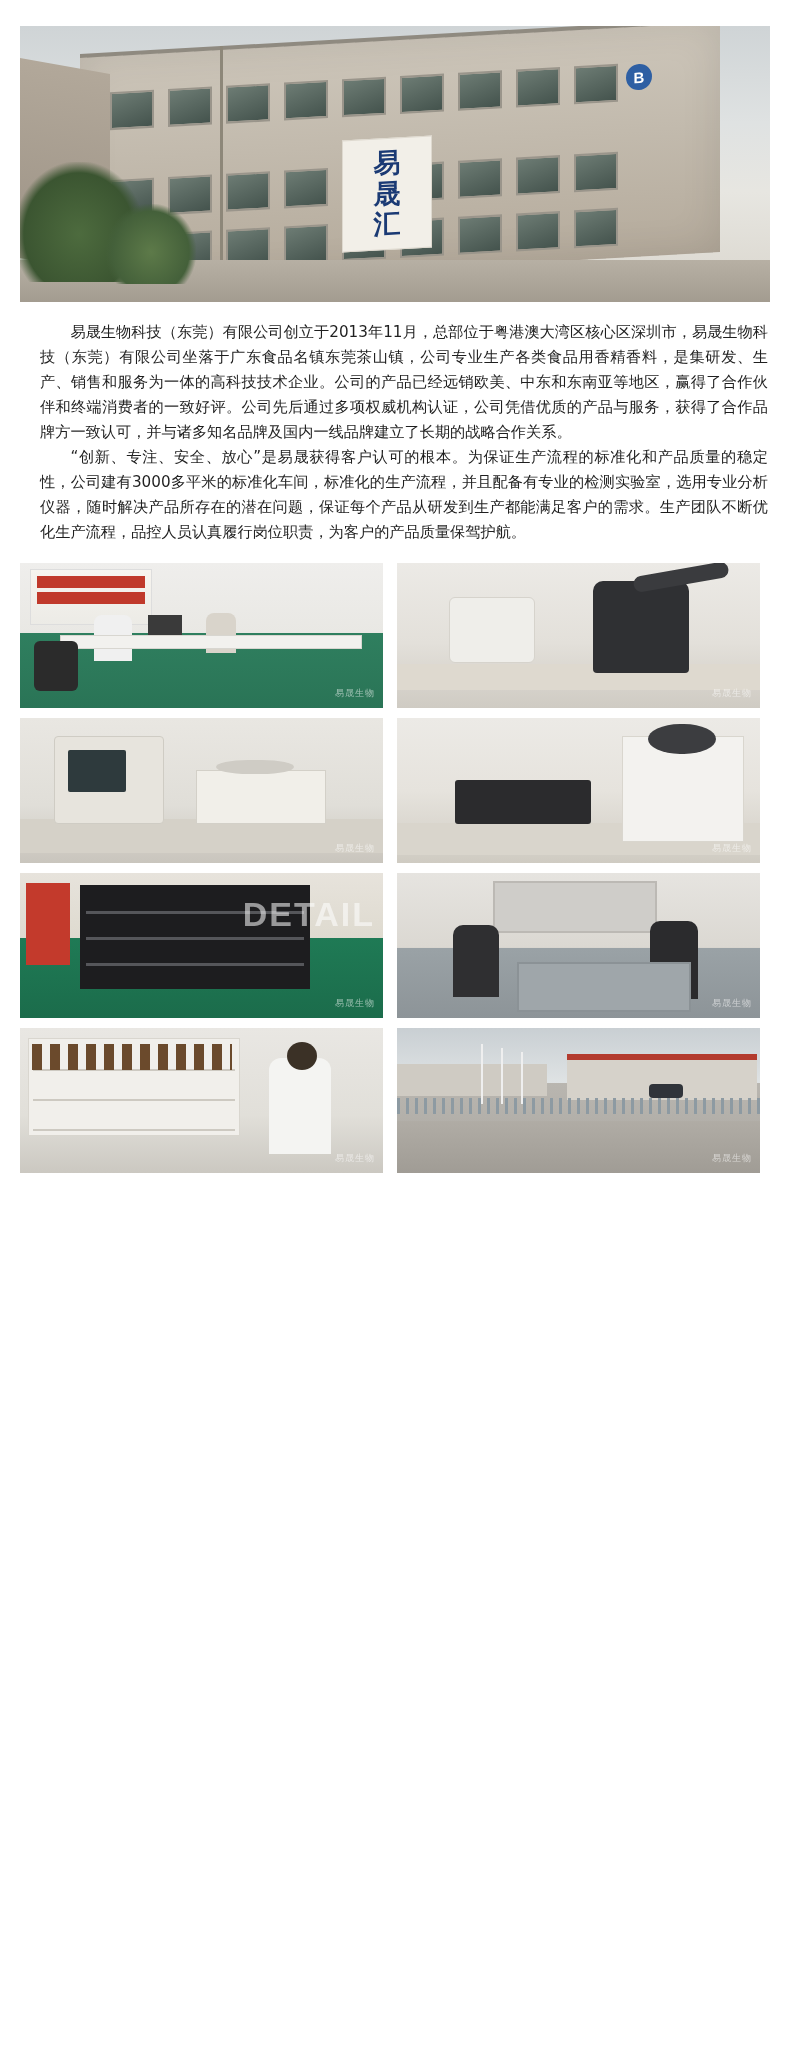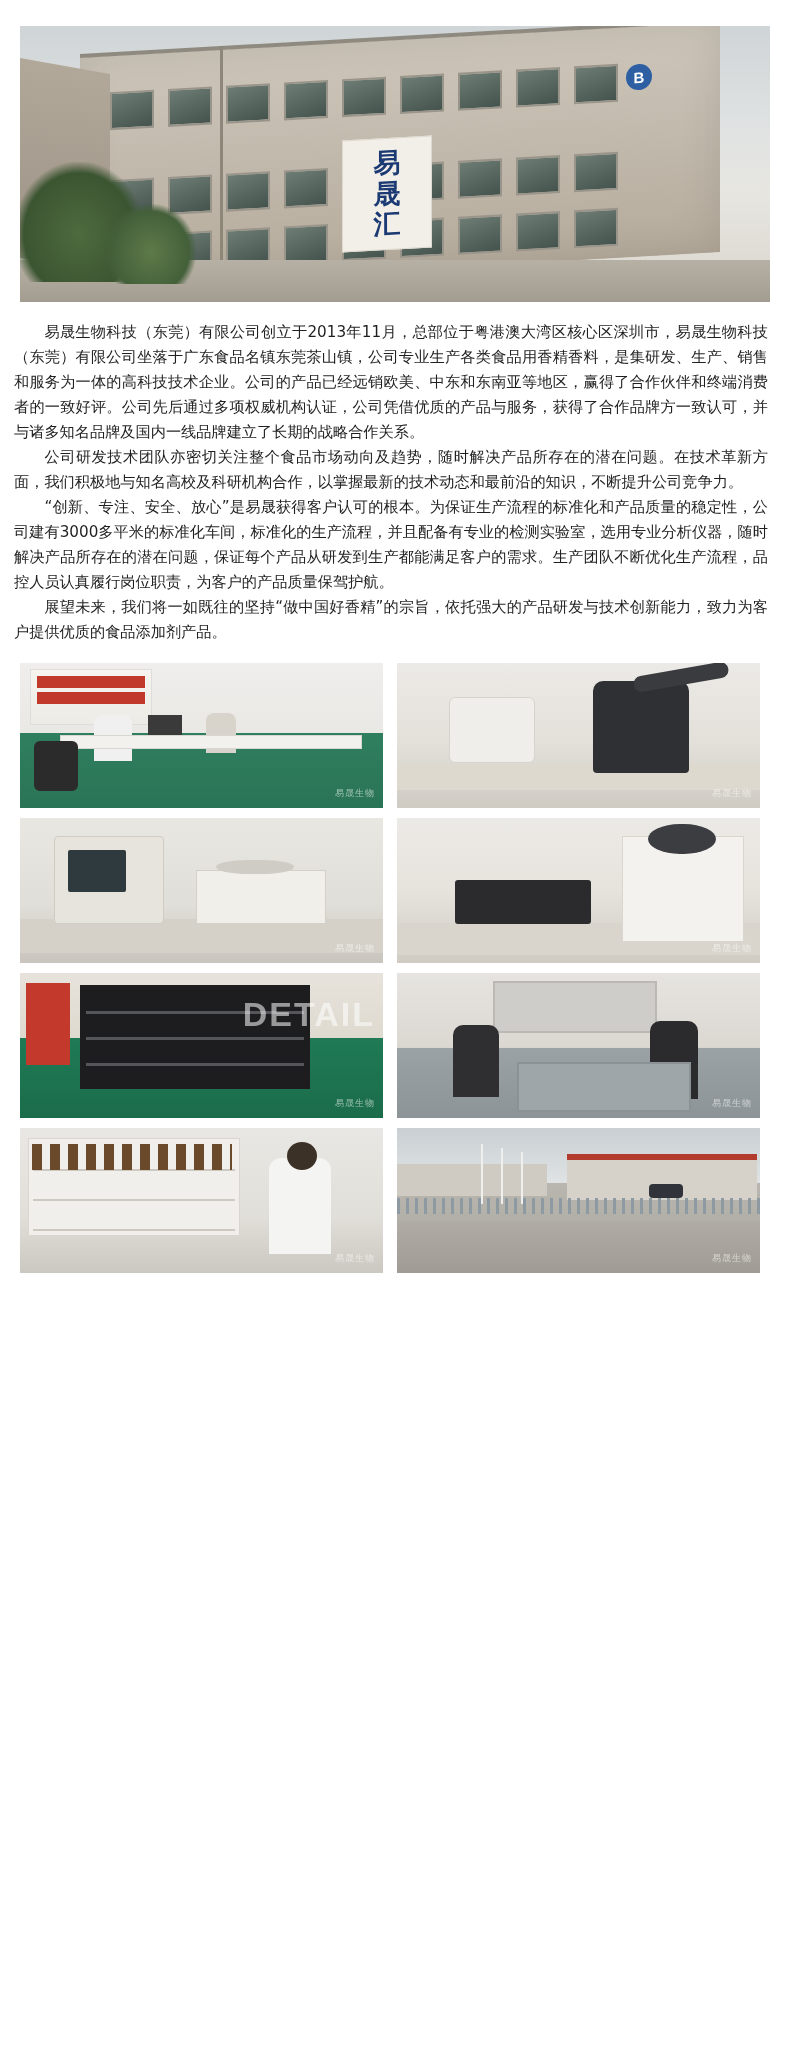--- a/index.html
+++ b/index.html
@@ -143,21 +143,21 @@
   .hero .tree2{
     position:absolute;bottom:18px;left:86px;width:90px;height:80px;
     background:radial-gradient(ellipse at 50% 60%,#5d7a49 0%,#44603a 60%,rgba(68,96,58,0) 72%);
   }
   .hero .pole{
     position:absolute;left:200px;top:20px;width:3px;height:220px;background:#8d8779;
   }
 
   
   .article{
-    margin:18px 22px 0 14px;
+    margin:18px 22px 0 40px;
     font-size:15.2px;
     line-height:25px;
     color:#1f1f1f;
     text-align:justify;
     font-family:"DejaVu Sans","Liberation Sans",sans-serif;
   }
   .article p{
     margin:0;
     text-indent:2em;
   }
@@ -404,23 +404,21 @@
       <div class="logo-badge">B</div>
       <div class="pole"></div>
       <div class="ground"></div>
       <div class="tree"></div>
       <div class="tree2"></div>
     </div>
   </div>
 
   <div class="article">
     <p>易晟生物科技（东莞）有限公司创立于2013年11月，总部位于粤港澳大湾区核心区深圳市，易晟生物科技（东莞）有限公司坐落于广东食品名镇东莞茶山镇，公司专业生产各类食品用香精香料，是集研发、生产、销售和服务为一体的高科技技术企业。公司的产品已经远销欧美、中东和东南亚等地区，赢得了合作伙伴和终端消费者的一致好评。公司先后通过多项权威机构认证，公司凭借优质的产品与服务，获得了合作品牌方一致认可，并与诸多知名品牌及国内一线品牌建立了长期的战略合作关系。</p>
-    <p>公司研发技术团队亦密切关注整个食品市场动向及趋势，随时解决产品所存在的潜在问题。在技术革新方面，我们积极地与知名高校及科研机构合作，以掌握最新的技术动态和最前沿的知识，不断提升公司竞争力。</p>
     <p>“创新、专注、安全、放心”是易晟获得客户认可的根本。为保证生产流程的标准化和产品质量的稳定性，公司建有3000多平米的标准化车间，标准化的生产流程，并且配备有专业的检测实验室，选用专业分析仪器，随时解决产品所存在的潜在问题，保证每个产品从研发到生产都能满足客户的需求。生产团队不断优化生产流程，品控人员认真履行岗位职责，为客户的产品质量保驾护航。</p>
-    <p>展望未来，我们将一如既往的坚持“做中国好香精”的宗旨，依托强大的产品研发与技术创新能力，致力为客户提供优质的食品添加剂产品。</p>
   </div>
 
   <div class="grid">
 
     <div class="cell ph-office">
       <div class="banner">
           <i class="red"></i>
           <i class="red2"></i>
         </div>
       <div class="mon"></div>

